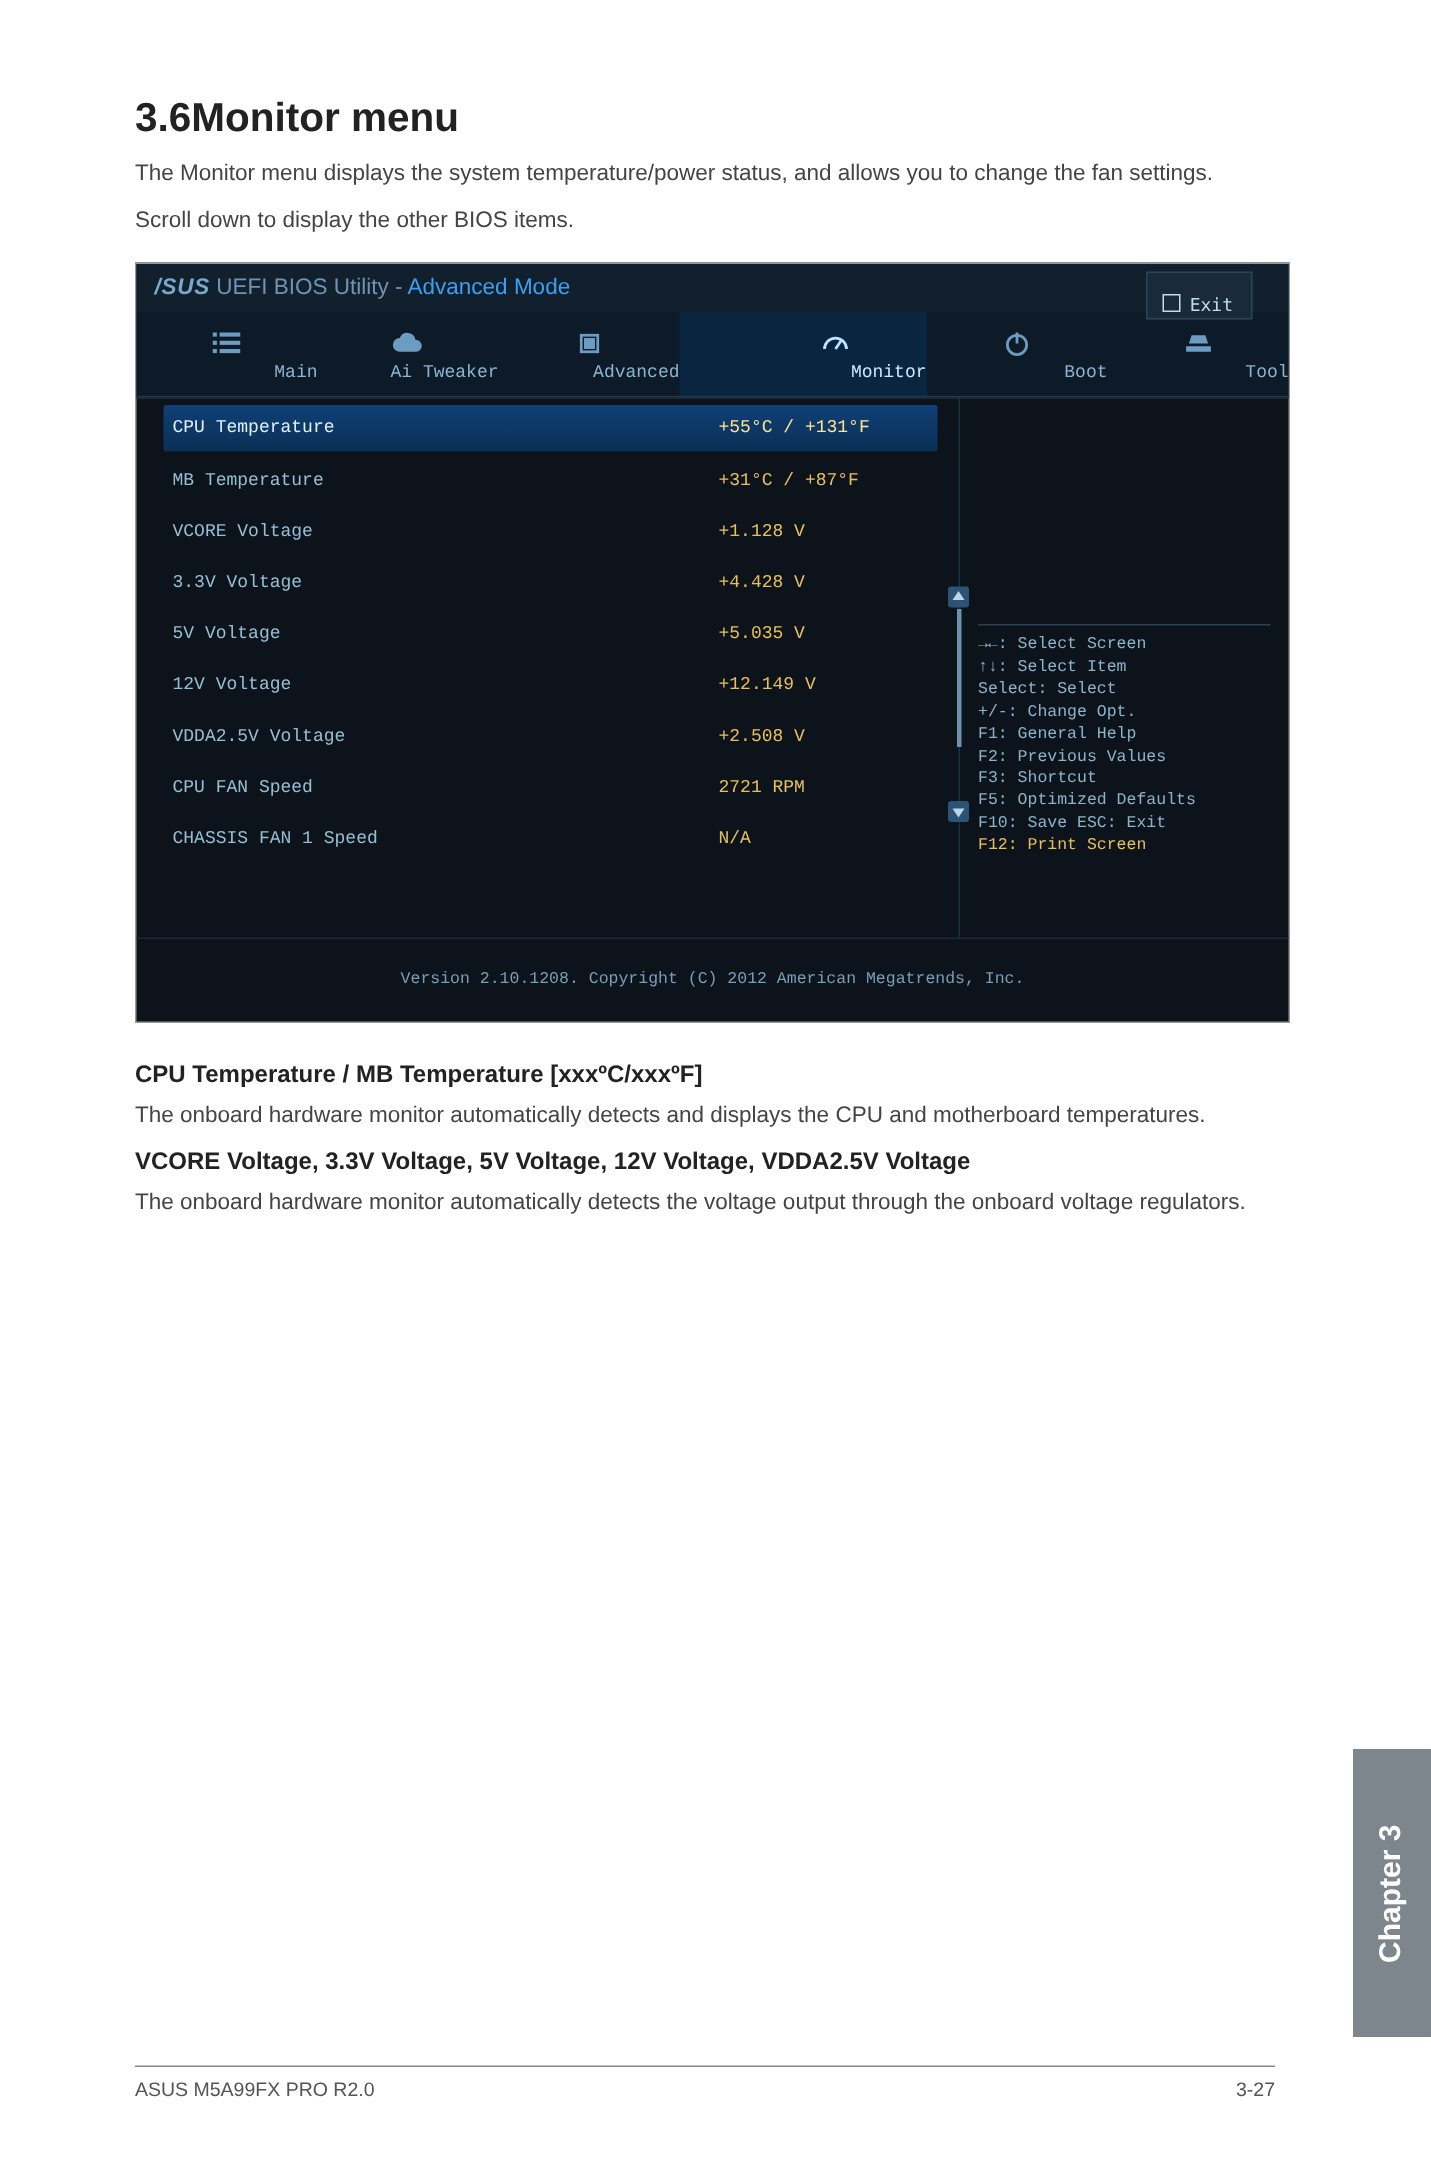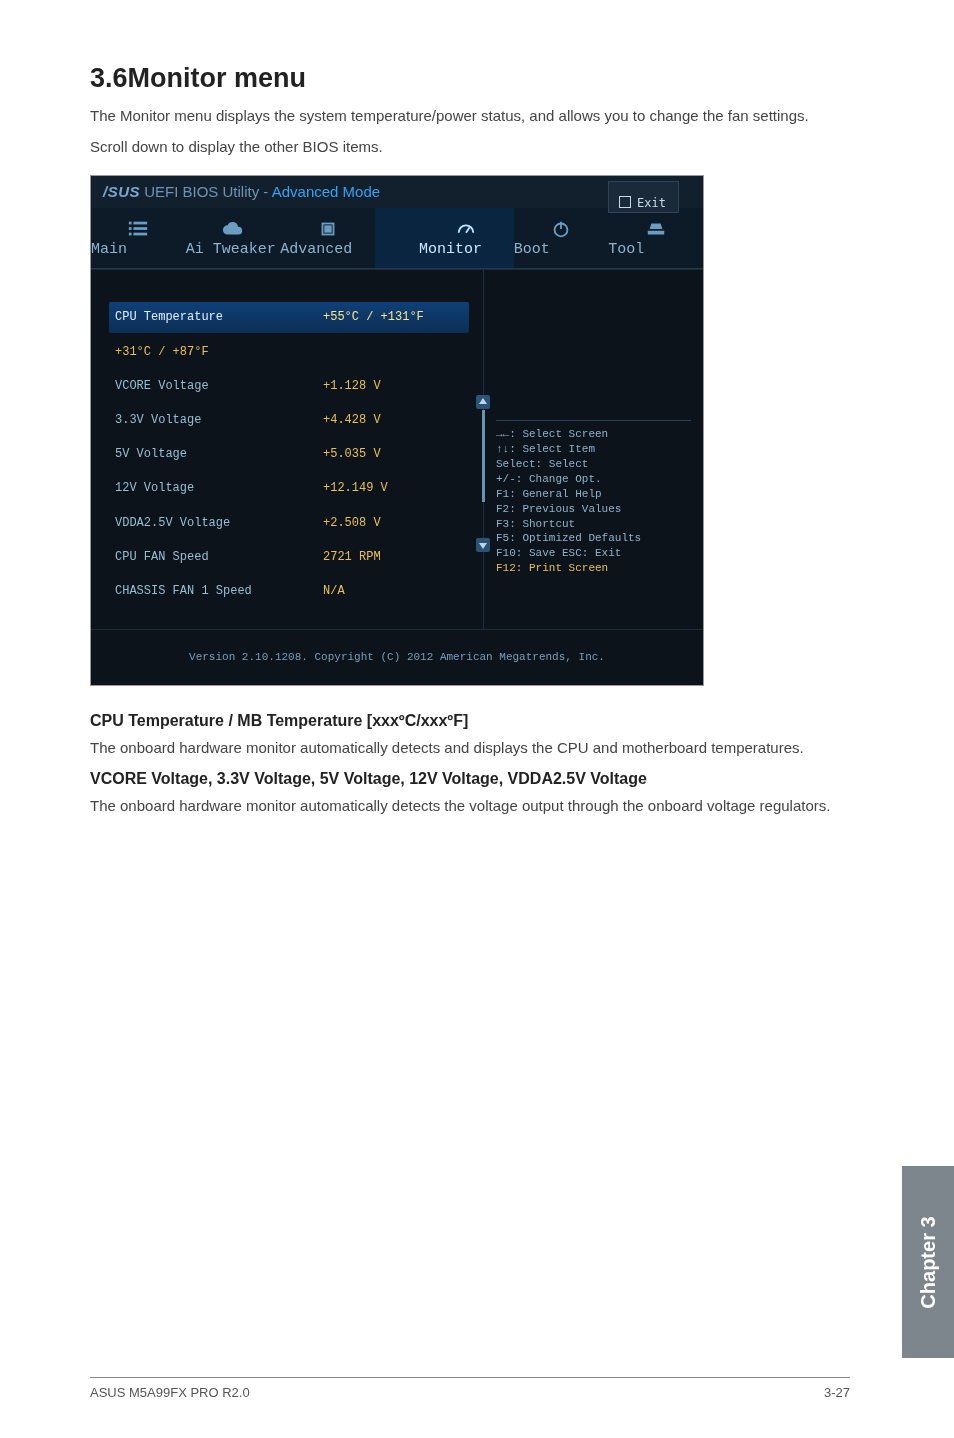--- a/index.html
+++ b/index.html
@@ -18,21 +18,21 @@
     font-size: 27px;
     font-weight: bold;
     color: #222;
     margin-bottom: 10px;
   }
   .sec-num { display: inline-block; }
   p.body-text { color: #444; margin-bottom: 10px; }
 
   
   .bios {
-    width: 614px;
+    width: 770px;
     margin: 18px 0 24px 0;
     background: #0d131b;
     border: 1px solid #999;
     color: #97bfd4;
     font-family: "Courier New", monospace;
     font-size: 12px;
     position: relative;
   }
   .bios-title {
     padding: 6px 12px;
@@ -68,24 +68,24 @@
     vertical-align: -1px;
   }
 
   .tabs {
     display: flex;
     background: #0d1a27;
     border-bottom: 1px solid #25394c;
   }
   .tab {
     flex: 1;
-    text-align: left;
+    text-align: right;
     padding: 10px 0 8px 0;
     color: #8cb3cf;
-    font-size: 15px;
+    font-size: 12px;
   }
   .tab.active {
     background: #0a2540;
     color: #cfe9ff;
     padding-left: 44px;
   }
   .tab .ico {
     display: block;
     margin: 0 auto 4px auto;
     width: 22px; height: 18px;
@@ -93,21 +93,21 @@
   }
   .tab.active .ico { color: #bfe4ff; }
 
   .bios-body {
     display: flex;
     min-height: 360px;
     border-top: 1px solid #1a2b3b;
   }
   .bios-left {
     flex: 1.35;
-    padding: 28px 14px 12px 18px;
+    padding: 0 14px 12px 18px;
     position: relative;
   }
   .bios-right {
     width: 220px;
     padding: 10px 12px;
     border-left: 1px solid #1c2f40;
     color: #8db3cb;
     font-size: 11px;
   }
   .help-divider { border-top: 1px solid #2a4055; margin: 140px 0 6px 0; }
@@ -265,20 +265,21 @@
   </div>
 
   <div class="bios-body">
     <div class="bios-left">
       <div id="rows-container">
           <div class="row sel">
             <span class="label">CPU Temperature</span>
             <span class="val">+55°C / +131°F</span>
           </div>
           <div class="row">
+            <span class="label">MB Temperature</span>
             <span class="val">+31°C / +87°F</span>
           </div>
           <div class="row">
             <span class="label">VCORE Voltage</span>
             <span class="val">+1.128 V</span>
           </div>
           <div class="row">
             <span class="label">3.3V Voltage</span>
             <span class="val">+4.428 V</span>
           </div>

